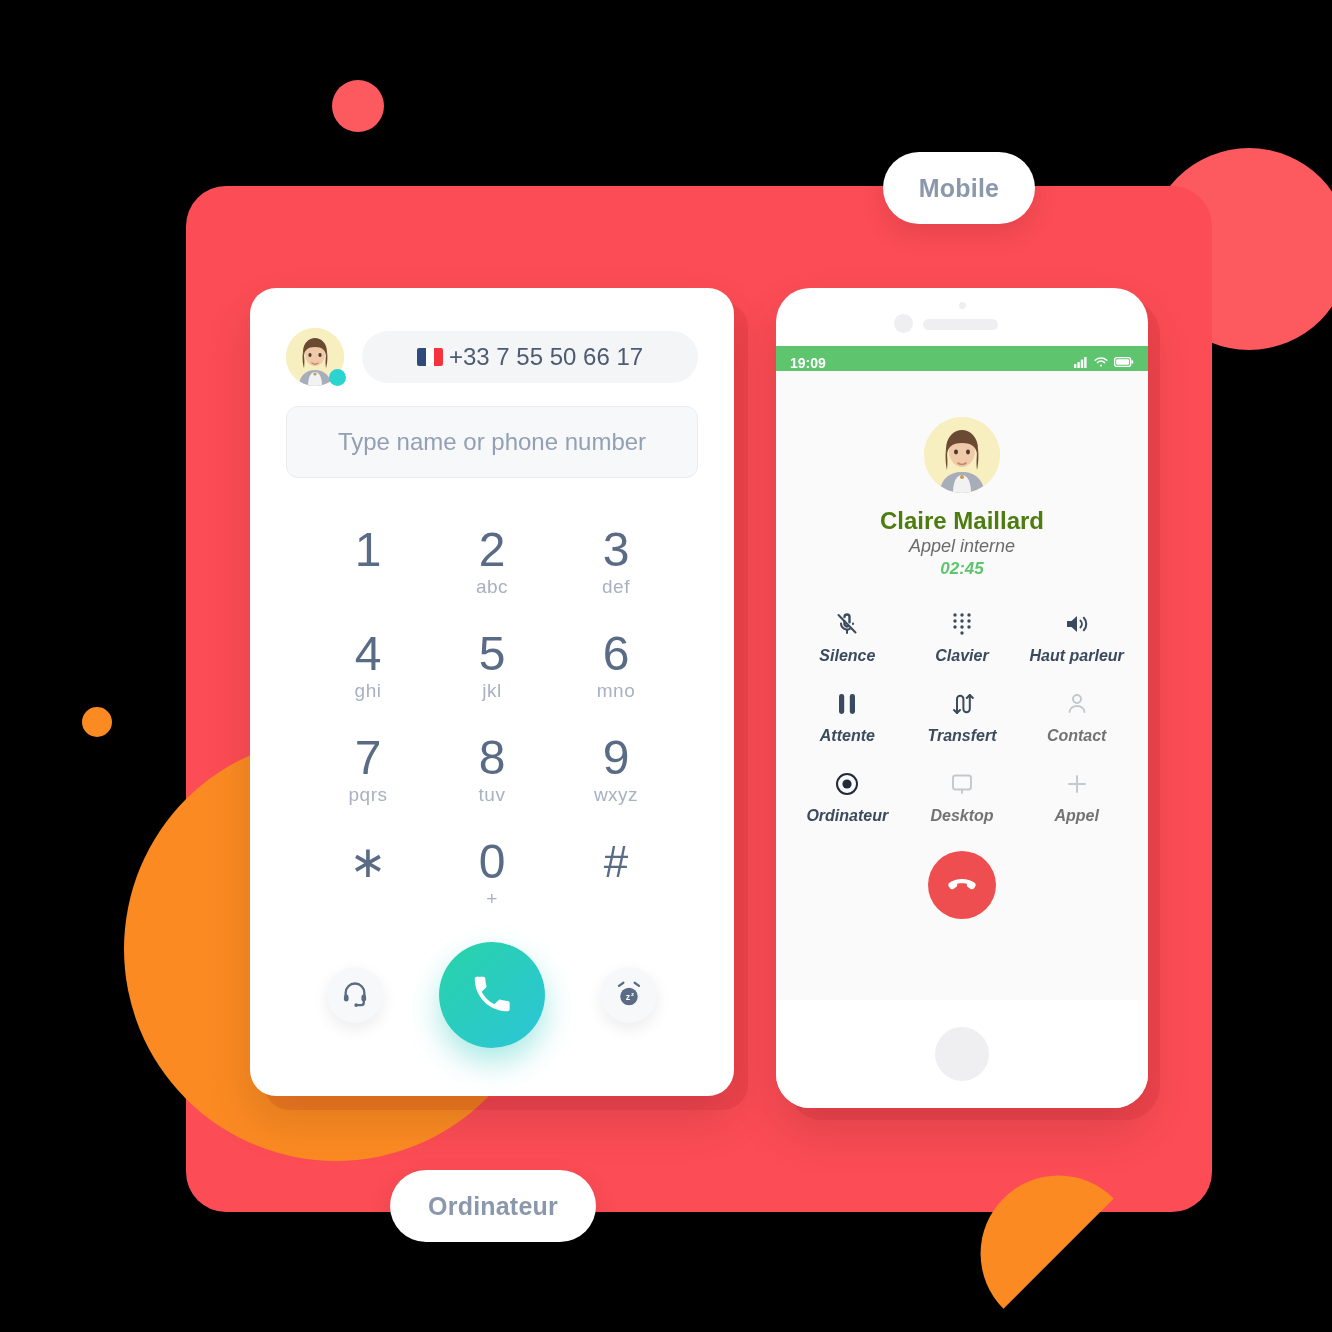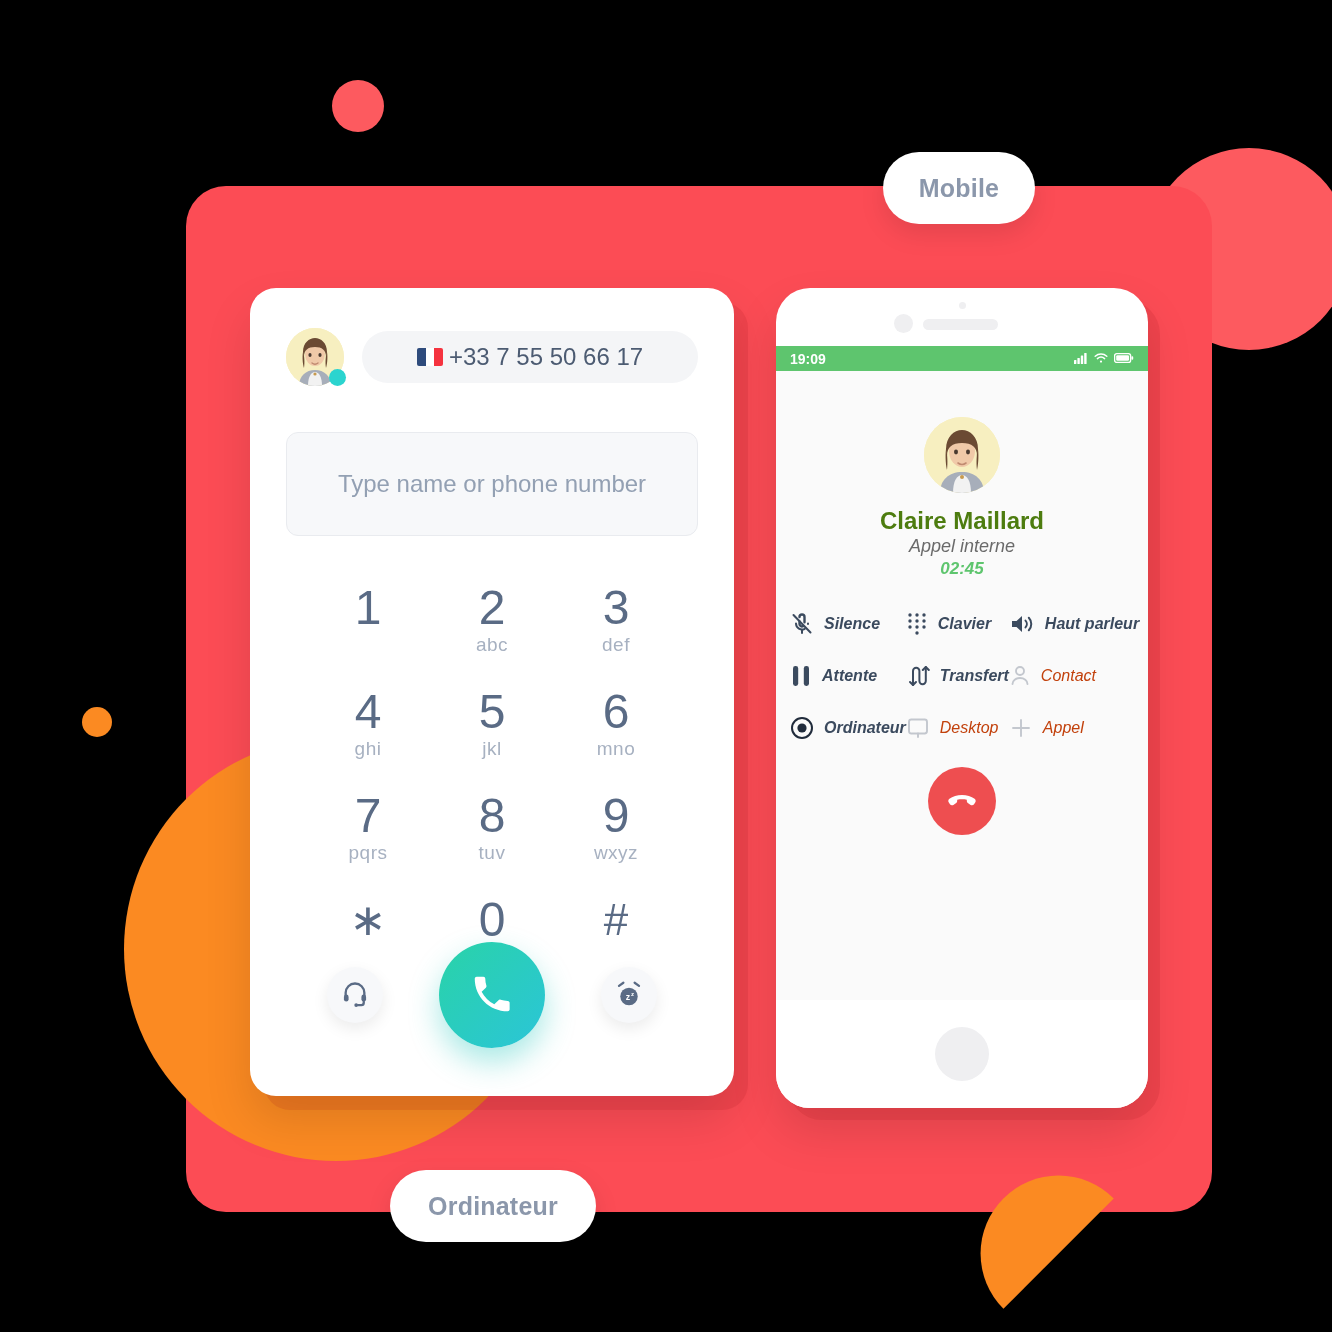--- a/index.html
+++ b/index.html
@@ -77,21 +77,21 @@
   .phone-pill {
     flex: 1; height: 52px; background: #F4F5F7; border-radius: 26px;
     display: flex; align-items: center; justify-content: center; gap: 6px;
     font-size: 24px; color: #4C5B72;
   }
   .flag { width: 26px; height: 18px; border-radius: 2px; overflow: hidden; display: flex; flex: none; }
   .flag i { display: block; height: 100%; flex: 1; }
   .flag .b { background: #2E4B7C; } .flag .w { background: #FFFFFF; } .flag .r { background: #F5333F; }
 
   .search-box {
-    margin: 46px 36px 0 36px; height: 104px;
+    margin: 20px 36px 0 36px; height: 72px;
     background: #F7F8FA; border: 1px solid #E9EBEF; border-radius: 12px;
     display: flex; align-items: center; justify-content: center;
   }
   .search-box input {
     width: 100%; border: 0; background: transparent; outline: none;
     text-align: center; font-size: 24px; color: #93A0B3;
     font-family: "Liberation Sans", sans-serif;
   }
   .search-box input::placeholder { color: #93A0B3; }
 
@@ -135,44 +135,44 @@
     overflow: hidden;
     display: flex; flex-direction: column;
   }
   .phone-notch { height: 58px; position: relative; flex: none; }
   .cam-dot { position: absolute; left: 50%; top: 14px; width: 7px; height: 7px; margin-left: -3px; border-radius: 50%; background: #EFEFF1; }
   .cam-big { position: absolute; left: 118px; top: 26px; width: 19px; height: 19px; border-radius: 50%; background: #EFEFF1; }
   .speaker { position: absolute; left: 147px; top: 31px; width: 75px; height: 11px; border-radius: 6px; background: #EFEFF1; }
 
   .status-bar {
     height: 25px; background: #5EC56E; flex: none;
-    display: flex; align-items: center; justify-content: space-between;
+    display: flex; align-items: flex-end; justify-content: space-between;
     padding: 0 14px; color: #FFFFFF; font-size: 14px; font-weight: bold;
   }
   .status-icons { display: flex; align-items: center; gap: 6px; }
 
   .phone-screen { flex: 1; background: #FAFAFA; display: flex; flex-direction: column; align-items: center; position: relative; }
   .callee-avatar {
     width: 76px; height: 76px; border-radius: 50%; background: #F7EFC0;
     overflow: hidden; margin-top: 46px;
   }
   .callee-avatar svg { display: block; width: 100%; height: 100%; }
   .callee-name { margin-top: 14px; font-size: 24px; font-weight: bold; color: #4d7c0f; }
   .call-type { font-size: 18px; font-style: italic; color: #6A6A6A; margin-top: 1px; }
   .call-timer { font-size: 17px; font-style: italic; color: #5EC56E; margin-top: 2px; font-weight: bold; }
 
   .ctrl-grid {
     margin-top: 32px; width: 100%;
     display: grid; grid-template-columns: repeat(3, 1fr);
     row-gap: 26px; padding: 0 14px;
   }
-  .ctrl { display: flex; flex-direction: row; align-items: center; gap: 10px; background: none; border: 0; cursor: pointer; font-family: "Liberation Sans", sans-serif; }
+  .ctrl { display: flex; flex-direction: column; align-items: center; gap: 10px; background: none; border: 0; cursor: pointer; font-family: "Liberation Sans", sans-serif; }
   .ctrl .ic { height: 26px; display: flex; align-items: center; justify-content: center; }
   .ctrl .lbl { font-size: 16px; font-style: italic; color: #3B4A5E; font-weight: bold; white-space: nowrap; }
-  .ctrl.dim .lbl { color: #c2410c; font-weight: normal; }
+  .ctrl.dim .lbl { color: #737373; font-weight: bold; }
 
   .hangup {
     margin-top: 26px; width: 68px; height: 68px; border-radius: 50%;
     background: #EE4E50; border: 0; cursor: pointer;
     display: flex; align-items: center; justify-content: center;
   }
   .phone-home { height: 108px; background: #FFFFFF; flex: none; display: flex; align-items: center; justify-content: center; }
   .home-circle { width: 54px; height: 54px; border-radius: 50%; background: #EFEFF1; }
 </style>
 </head>

